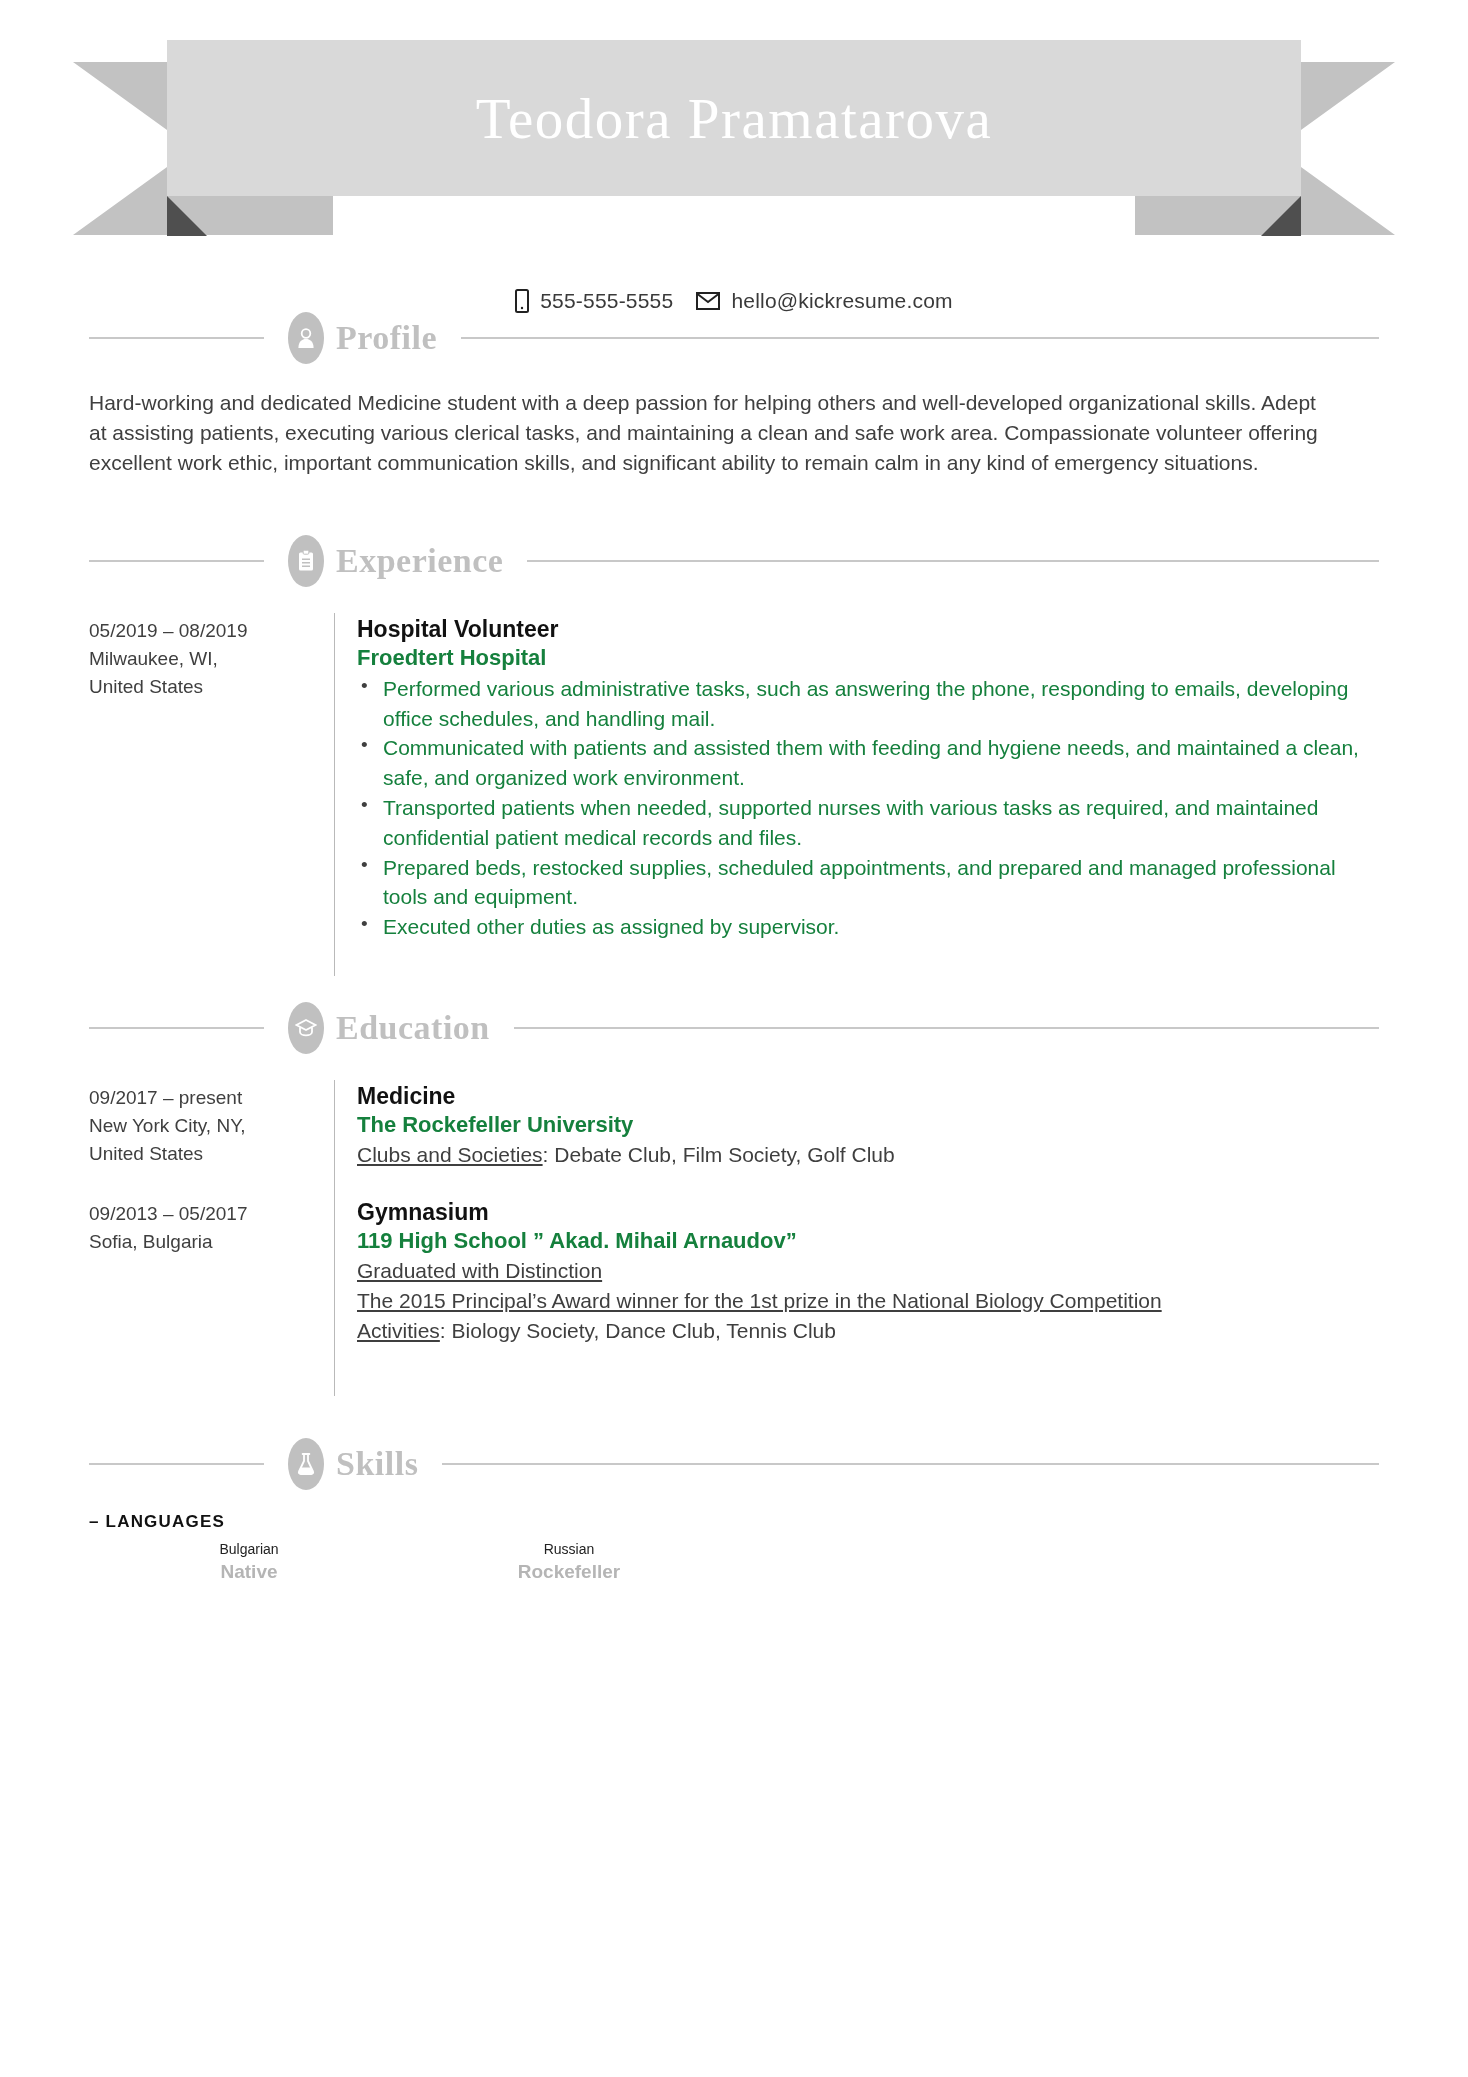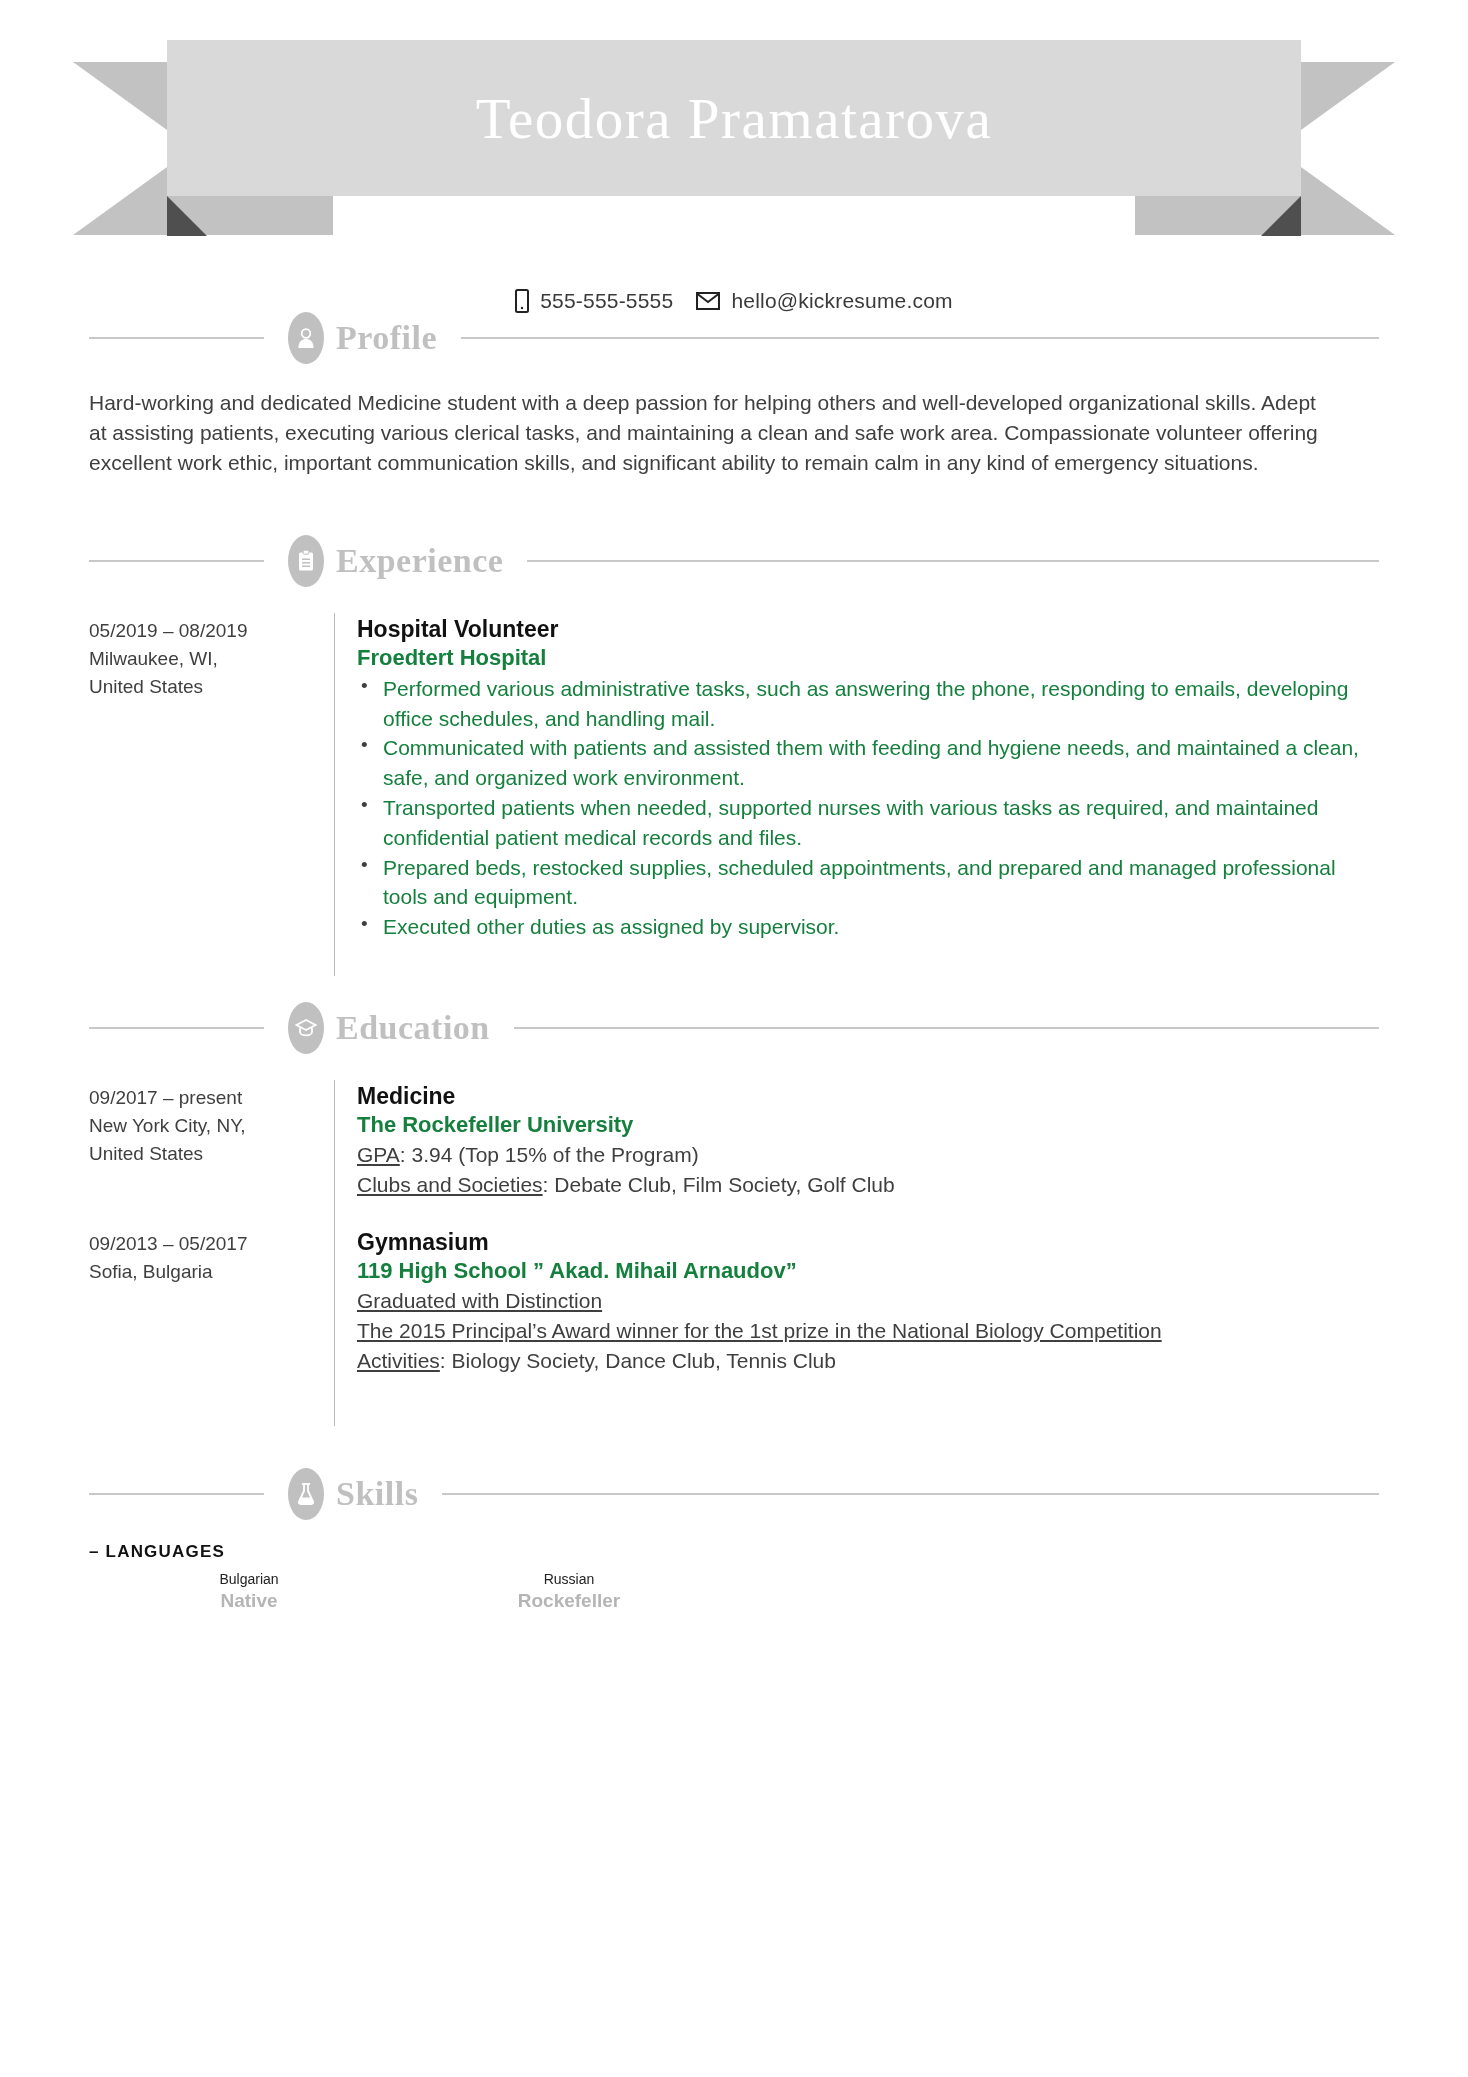--- a/index.html
+++ b/index.html
@@ -360,23 +360,20 @@
     <div class="entry">
       <div class="entry-meta">
         <div class="meta-line">09/2017 – present</div>
         <div class="meta-line">New York City, NY,</div>
         <div class="meta-line">United States</div>
       </div>
       <div class="entry-divider"></div>
       <div class="entry-body">
         <div class="job-title">Medicine</div>
         <div class="job-org">The Rockefeller University</div>
-        <div class="detail-line">
-          <span class="u">GPA</span><span>: </span><span>3.94 (Top 15% of the Program)</span>
-        </div>
         <div class="detail-line">
           <span class="u">Clubs and Societies</span><span>: </span><span>Debate Club, Film Society, Golf Club</span>
         </div>
         <div style="height:26px"></div>
       </div>
     </div>
 
     <div class="entry">
       <div class="entry-meta">
         <div class="meta-line">09/2013 – 05/2017</div>

